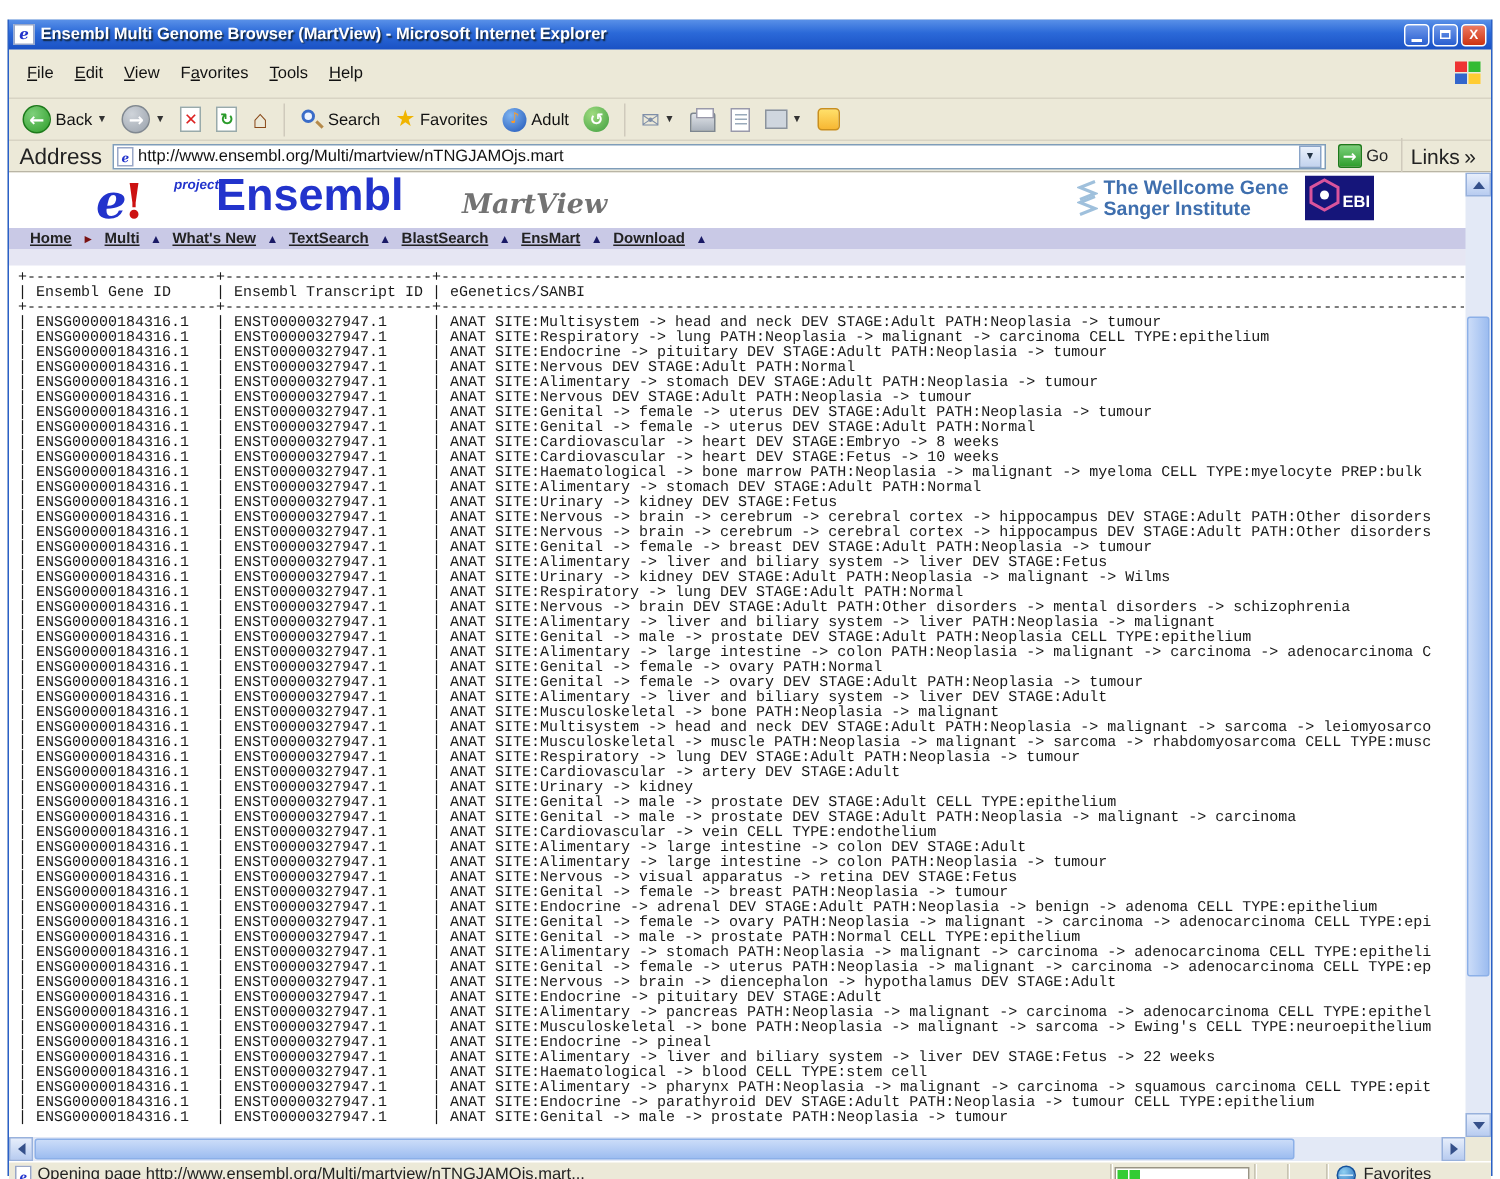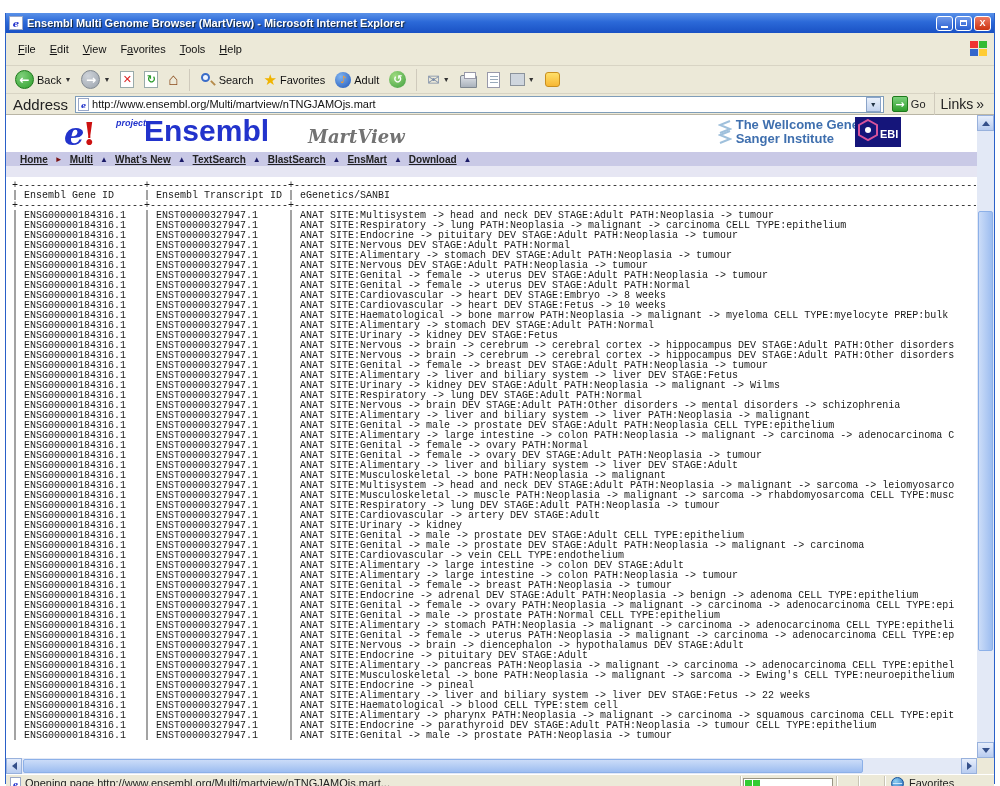--- a/index.html
+++ b/index.html
@@ -64,21 +64,21 @@
   
   .content { position:relative; height:659px; background:#fff; overflow:hidden; }
   .ens-header { position:relative; height:37px; }
   .elogo { position:absolute; left:58px; top:0px; font:italic bold 32px "DejaVu Serif",serif; color:#2233cc; }
   .elogo .bang { color:#cc1111; font-style:normal; margin-left:-2px; }
   .projtxt { position:absolute; left:110px; top:3px; font:bold italic 9px "Liberation Sans",sans-serif; color:#2233cc; }
   .enstxt { position:absolute; left:138px; top:-1px; font:bold 30px "Liberation Sans",sans-serif; color:#2233cc; }
   .mvtxt { position:absolute; left:302px; top:11px; font:italic bold 18px "DejaVu Serif",serif; color:#737373; }
   .sanger { position:absolute; right:135px; top:3px; display:flex; align-items:center; gap:4px; }
   .sangertxt { font:bold 13px/14px "Liberation Sans",sans-serif; color:#3f6fae; text-align:left; }
-  .ebibox { position:absolute; right:93px; top:2px; }
+  .ebibox { position:absolute; right:78px; top:2px; }
   .navstrip { position:absolute; left:0; right:0; top:37px; height:14px; background:#c9c9e6; display:flex; align-items:center; gap:7px; padding:0 14px; }
   .nav-link { font:bold 10px "Liberation Sans",sans-serif; color:#222; text-decoration:underline; }
   .nav-mark { font-size:8px; color:#1a1a66; } .nav-mark.first { color:#7a1111; }
   .substrip { position:absolute; left:0; right:0; top:51px; height:11px; background:#e6e6f3; }
 
   
   .tablewrap { position:absolute; left:6px; right:18px; top:66px; bottom:18px; overflow:hidden; }
   .trow { font:10px/10px "Liberation Mono","DejaVu Sans Mono",monospace; color:#1a1a1a; white-space:pre; }
 
   
@@ -306,20 +306,21 @@
         <div class="trow">| ENSG00000184316.1   | ENST00000327947.1     | ANAT SITE:Multisystem -&gt; head and neck DEV STAGE:Adult PATH:Neoplasia -&gt; malignant -&gt; sarcoma -&gt; leiomyosarco</div>
         <div class="trow">| ENSG00000184316.1   | ENST00000327947.1     | ANAT SITE:Musculoskeletal -&gt; muscle PATH:Neoplasia -&gt; malignant -&gt; sarcoma -&gt; rhabdomyosarcoma CELL TYPE:musc</div>
         <div class="trow">| ENSG00000184316.1   | ENST00000327947.1     | ANAT SITE:Respiratory -&gt; lung DEV STAGE:Adult PATH:Neoplasia -&gt; tumour</div>
         <div class="trow">| ENSG00000184316.1   | ENST00000327947.1     | ANAT SITE:Cardiovascular -&gt; artery DEV STAGE:Adult</div>
         <div class="trow">| ENSG00000184316.1   | ENST00000327947.1     | ANAT SITE:Urinary -&gt; kidney</div>
         <div class="trow">| ENSG00000184316.1   | ENST00000327947.1     | ANAT SITE:Genital -&gt; male -&gt; prostate DEV STAGE:Adult CELL TYPE:epithelium</div>
         <div class="trow">| ENSG00000184316.1   | ENST00000327947.1     | ANAT SITE:Genital -&gt; male -&gt; prostate DEV STAGE:Adult PATH:Neoplasia -&gt; malignant -&gt; carcinoma</div>
         <div class="trow">| ENSG00000184316.1   | ENST00000327947.1     | ANAT SITE:Cardiovascular -&gt; vein CELL TYPE:endothelium</div>
         <div class="trow">| ENSG00000184316.1   | ENST00000327947.1     | ANAT SITE:Alimentary -&gt; large intestine -&gt; colon DEV STAGE:Adult</div>
         <div class="trow">| ENSG00000184316.1   | ENST00000327947.1     | ANAT SITE:Alimentary -&gt; large intestine -&gt; colon PATH:Neoplasia -&gt; tumour</div>
+        <div class="trow">| ENSG00000184316.1   | ENST00000327947.1     | ANAT SITE:Nervous -&gt; visual apparatus -&gt; retina DEV STAGE:Fetus</div>
         <div class="trow">| ENSG00000184316.1   | ENST00000327947.1     | ANAT SITE:Genital -&gt; female -&gt; breast PATH:Neoplasia -&gt; tumour</div>
         <div class="trow">| ENSG00000184316.1   | ENST00000327947.1     | ANAT SITE:Endocrine -&gt; adrenal DEV STAGE:Adult PATH:Neoplasia -&gt; benign -&gt; adenoma CELL TYPE:epithelium</div>
         <div class="trow">| ENSG00000184316.1   | ENST00000327947.1     | ANAT SITE:Genital -&gt; female -&gt; ovary PATH:Neoplasia -&gt; malignant -&gt; carcinoma -&gt; adenocarcinoma CELL TYPE:epi</div>
         <div class="trow">| ENSG00000184316.1   | ENST00000327947.1     | ANAT SITE:Genital -&gt; male -&gt; prostate PATH:Normal CELL TYPE:epithelium</div>
         <div class="trow">| ENSG00000184316.1   | ENST00000327947.1     | ANAT SITE:Alimentary -&gt; stomach PATH:Neoplasia -&gt; malignant -&gt; carcinoma -&gt; adenocarcinoma CELL TYPE:epitheli</div>
         <div class="trow">| ENSG00000184316.1   | ENST00000327947.1     | ANAT SITE:Genital -&gt; female -&gt; uterus PATH:Neoplasia -&gt; malignant -&gt; carcinoma -&gt; adenocarcinoma CELL TYPE:ep</div>
         <div class="trow">| ENSG00000184316.1   | ENST00000327947.1     | ANAT SITE:Nervous -&gt; brain -&gt; diencephalon -&gt; hypothalamus DEV STAGE:Adult</div>
         <div class="trow">| ENSG00000184316.1   | ENST00000327947.1     | ANAT SITE:Endocrine -&gt; pituitary DEV STAGE:Adult</div>
         <div class="trow">| ENSG00000184316.1   | ENST00000327947.1     | ANAT SITE:Alimentary -&gt; pancreas PATH:Neoplasia -&gt; malignant -&gt; carcinoma -&gt; adenocarcinoma CELL TYPE:epithel</div>
         <div class="trow">| ENSG00000184316.1   | ENST00000327947.1     | ANAT SITE:Musculoskeletal -&gt; bone PATH:Neoplasia -&gt; malignant -&gt; sarcoma -&gt; Ewing's CELL TYPE:neuroepithelium</div>

